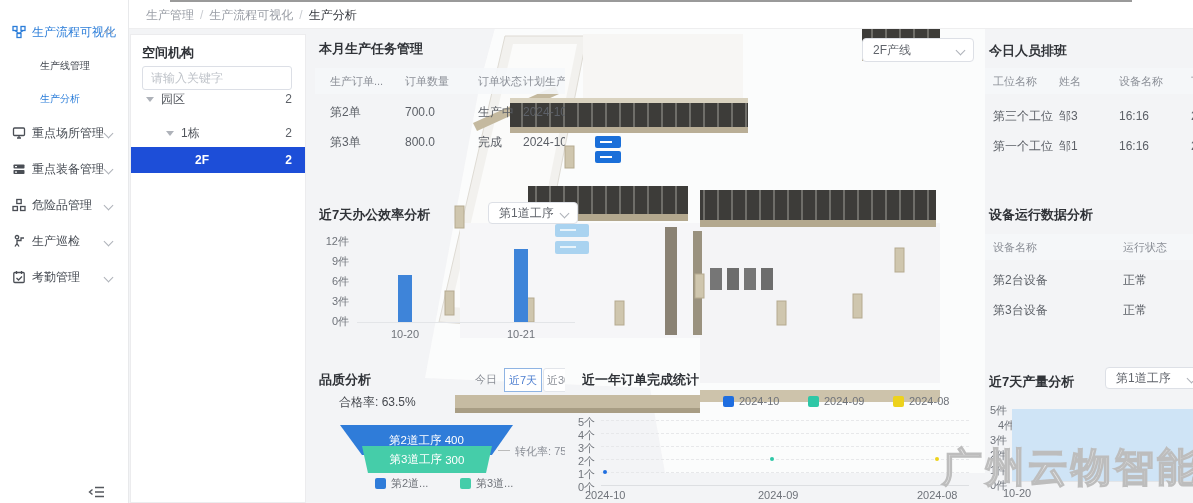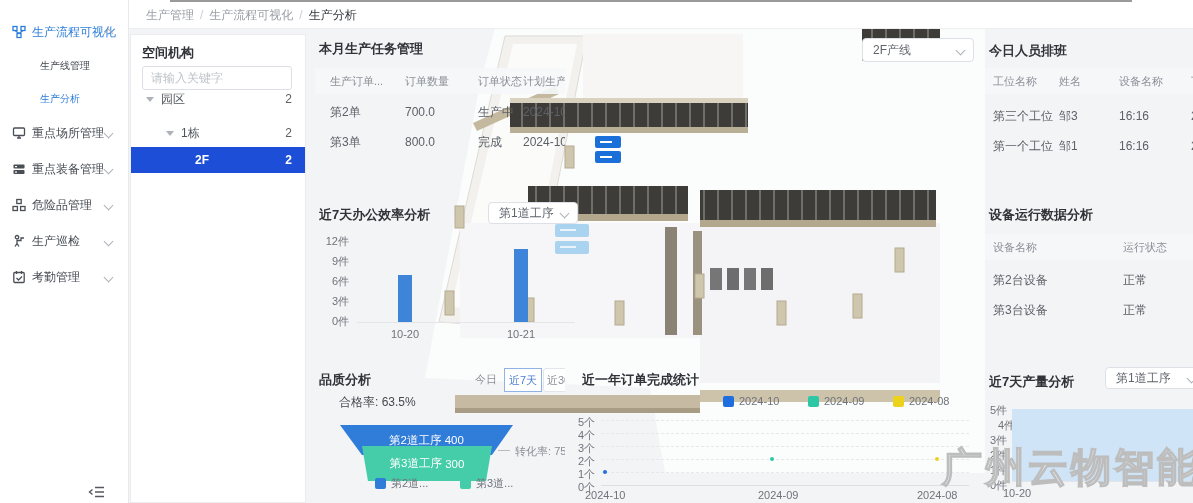--- a/index.html
+++ b/index.html
@@ -313,21 +313,21 @@
   <span class="range-btn" style="left:156px;top:3px;width:30px;">今日</span>
   <span class="range-btn active" style="left:189px;top:3px;width:36px;">近7天</span>
   <span class="range-btn boxed" style="left:228px;top:3px;width:40px;">近30天</span>
   <div class="abs" style="left:24px;top:29px;font-size:12px;color:#45484e;">
     <span>合格率:</span>
     <span>63.5%</span>
   </div>
   <div class="funnel-stage" style="left:25px;top:60px;width:173px;height:30px;background:#2f7cd9;clip-path:polygon(0% 0%,100% 0%,87.8% 100%,12.7% 100%);">
     <span>第2道工序</span>&nbsp;<span>400</span>
   </div>
-  <div class="funnel-stage" style="left:47px;top:81px;width:130px;height:35px;background:#45cda9;clip-path:polygon(0 0,100% 0,95.4% 100%,4.6% 100%);">
+  <div class="funnel-stage" style="left:47px;top:81px;width:130px;height:27px;background:#45cda9;clip-path:polygon(0 0,100% 0,95.4% 100%,4.6% 100%);">
     <span>第3道工序</span>&nbsp;<span>300</span>
   </div>
   <div class="abs" style="left:183px;top:85px;width:12px;border-top:1px solid #bbb;"></div>
   <div class="abs" style="left:200px;top:79px;font-size:11px;color:#8b8f97;white-space:nowrap;">
     <span>转化率:</span>
     <span>75.00</span>
   </div>
   <div class="legend-item" style="left:60px;top:111px;">
     <span class="legend-sq" style="background:#2f7cd9;"></span>
     <span>第2道...</span>

